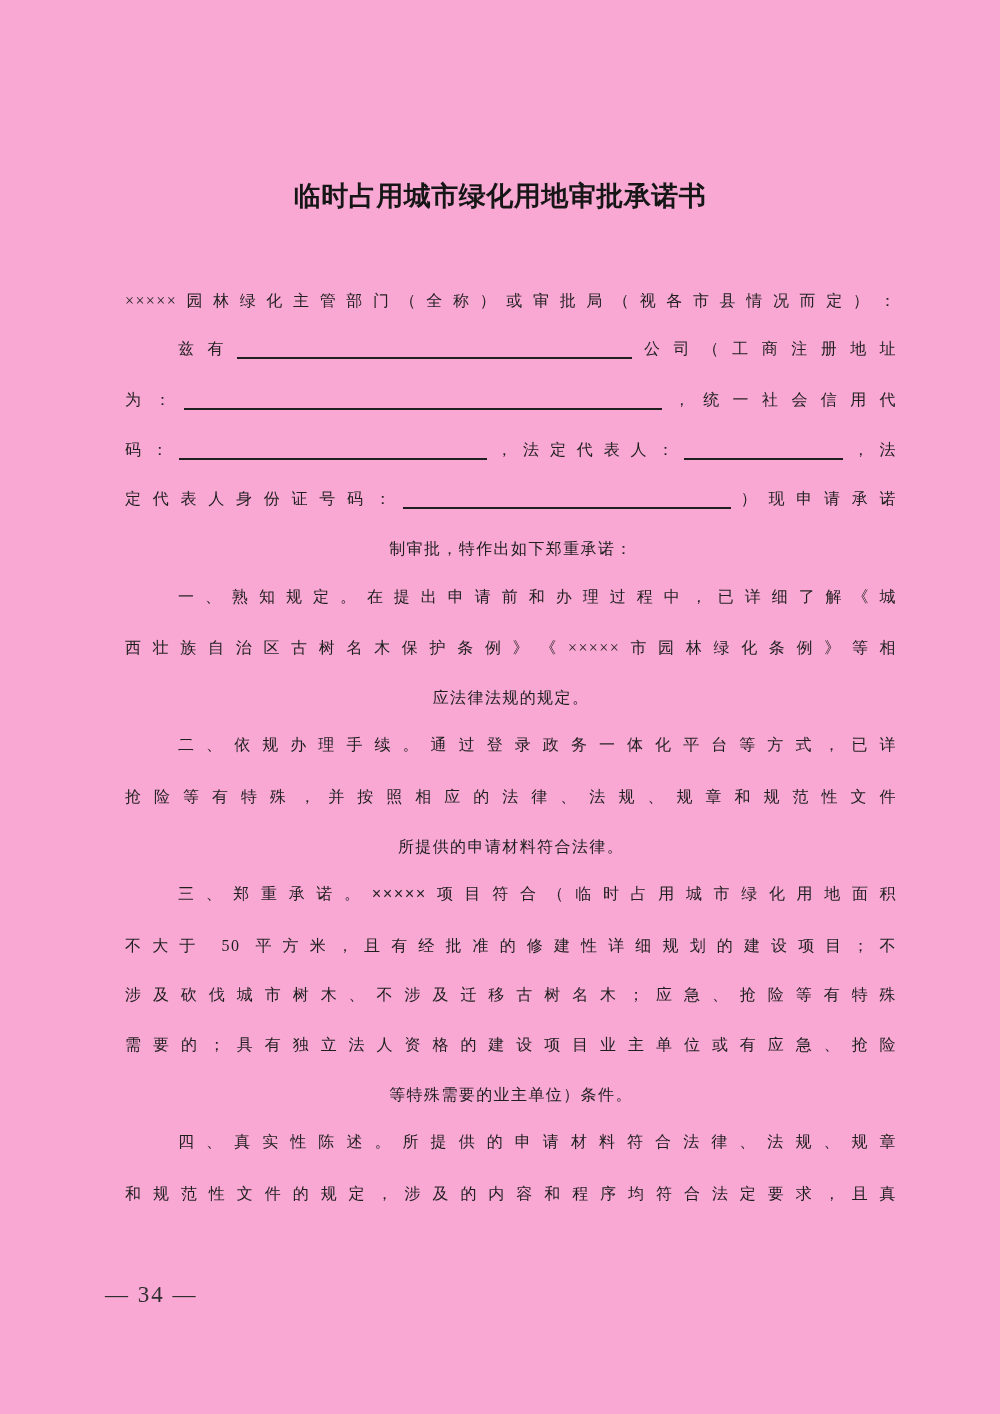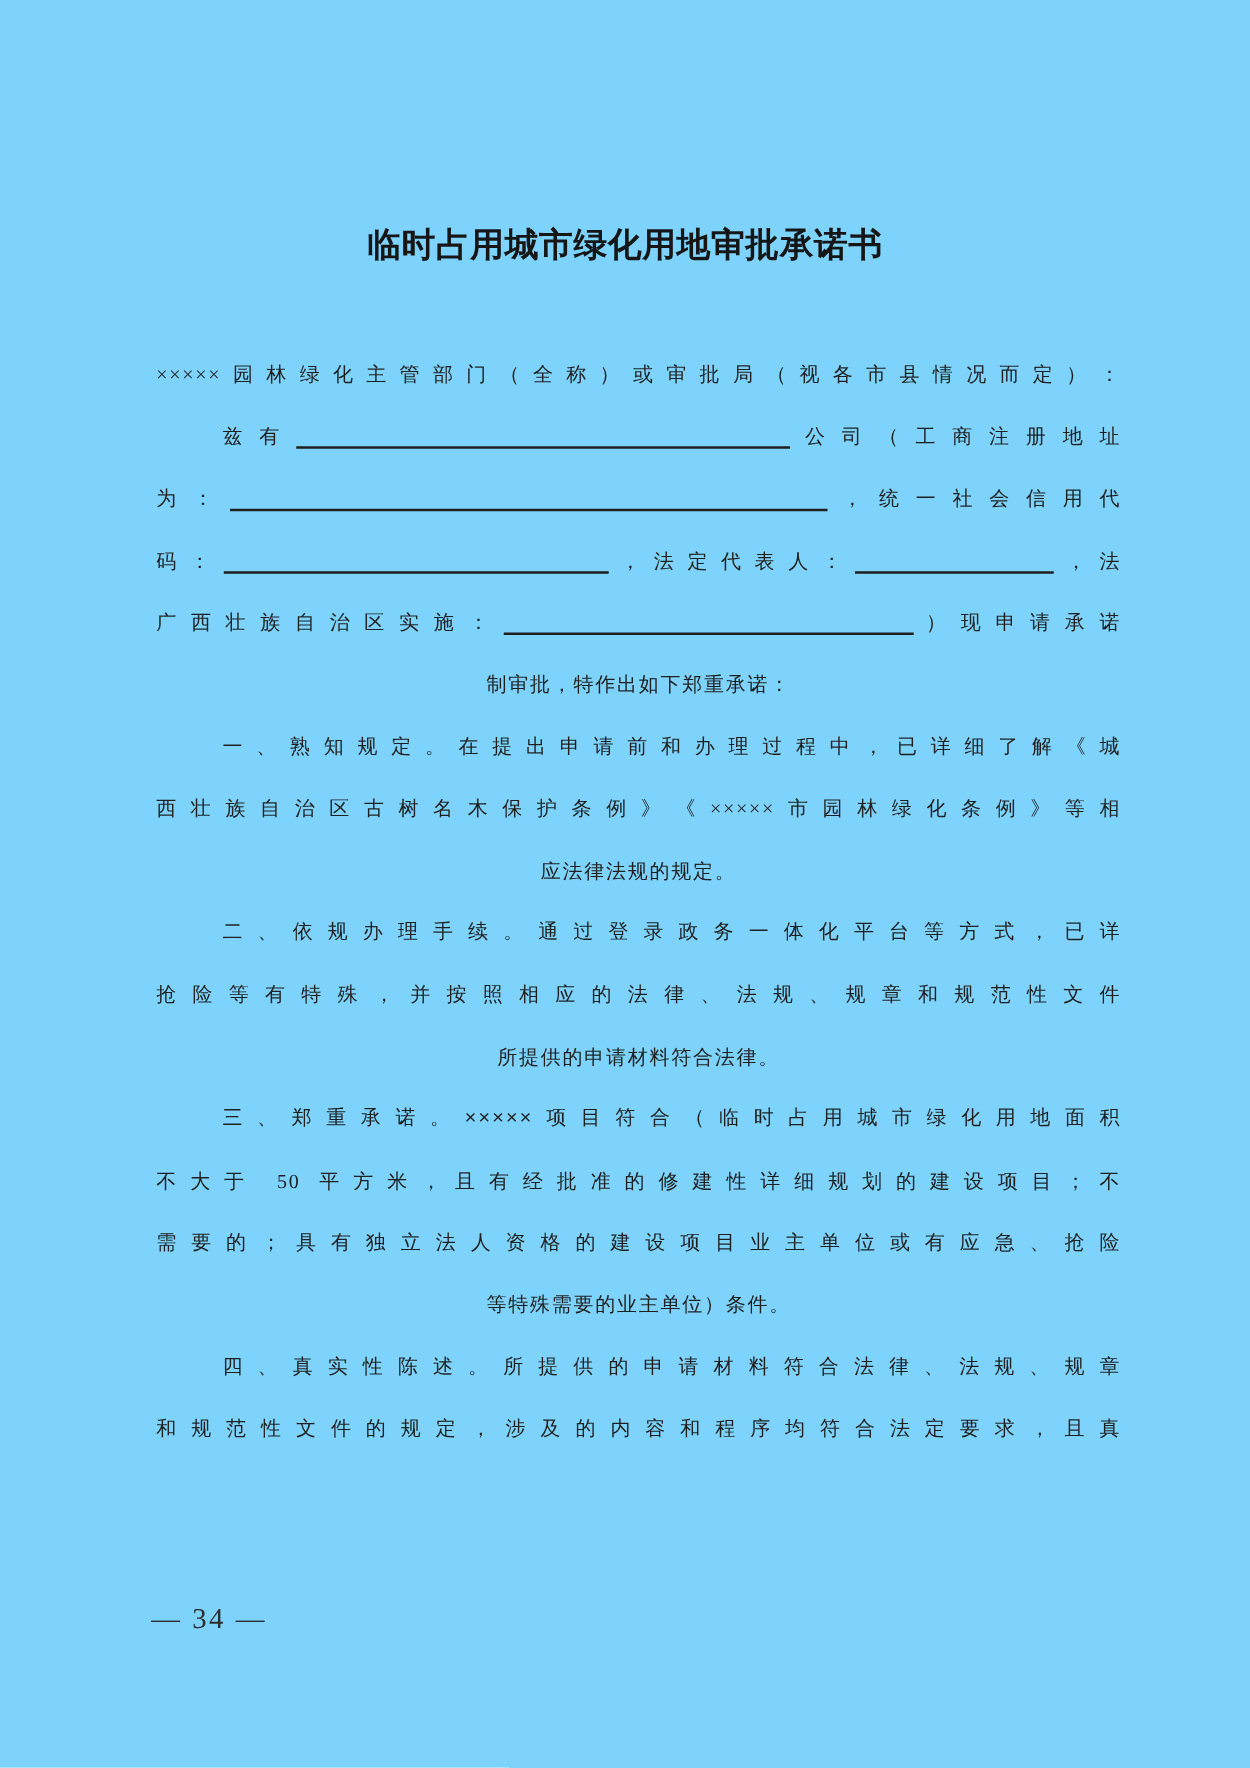--- a/index.html
+++ b/index.html
@@ -10,21 +10,21 @@
     font-family: "Liberation Serif", "DejaVu Serif", serif;
     color: #1f1f1f;
     position: relative;
     overflow: hidden;
   }
   .page {
     position: absolute;
     left: 0; top: 0;
     width: 1000px;
     height: 1414px;
-    background: #7dd3fc;
+    background: #f9a8d4;
   }
   .title {
     position: absolute;
     top: 178px;
     left: 0;
     width: 100%;
     text-align: center;
     font-family: "Liberation Sans", "DejaVu Sans", sans-serif;
     font-weight: 700;
     font-size: 27px;
@@ -57,48 +57,49 @@
     font-family: Liberation Mono, monospace;
   }
   .blank {
     display: inline-block;
     height: 0;
     border-bottom: 2px solid #1f1f1f;
     vertical-align: -5px;
   }
   .page-number {
     position: absolute;
-    left: 121px;
+    left: 105px;
     top: 1282px;
     font-size: 23px;
     letter-spacing: 2px;
     color: #2e2e2e;
   }
 </style>
 </head>
 <body>
 
 <div class="page">
   <h1 class="title">临时占用城市绿化用地审批承诺书</h1>
 
   <div class="body-text">
       <div class="line justify"><span>×××××园林绿化主管部门（全称）或审批局（视各市县情况而定）：</span></div>
       <div class="line justify indented"><span>兹有</span><span class="blank" style="width: 395px;"></span><span>公司（工商注册地址</span></div>
       <div class="line justify"><span>为：</span><span class="blank" style="width: 478px;"></span><span>，统一社会信用代</span></div>
       <div class="line justify"><span>码：</span><span class="blank" style="width: 308px;"></span><span>，法定代表人：</span><span class="blank" style="width: 159px;"></span><span>，法</span></div>
-      <div class="line justify"><span>广西壮族自治区实施：</span><span class="blank" style="width: 328px;"></span><span>）现申请承诺</span></div>
+      <div class="line justify"><span>定代表人身份证号码：</span><span class="blank" style="width: 328px;"></span><span>）现申请承诺</span></div>
       <div class="line left"><span>制审批，特作出如下郑重承诺：</span></div>
       <div class="line justify indented"><span>一、熟知规定。在提出申请前和办理过程中，已详细了解《城</span></div>
       <div class="line justify"><span>西壮族自治区古树名木保护条例》《×××××市园林绿化条例》等相</span></div>
       <div class="line left"><span>应法律法规的规定。</span></div>
       <div class="line justify indented"><span>二、依规办理手续。通过登录政务一体化平台等方式，已详</span></div>
       <div class="line justify"><span>抢险等有特殊，并按照相应的法律、法规、规章和规范性文件</span></div>
       <div class="line left"><span>所提供的申请材料符合法律。</span></div>
       <div class="line justify indented"><span>三、郑重承诺。×××××项目符合（临时占用城市绿化用地面积</span></div>
       <div class="line justify"><span>不大于 50 平方米，且有经批准的修建性详细规划的建设项目；不</span></div>
+      <div class="line justify"><span>涉及砍伐城市树木、不涉及迁移古树名木；应急、抢险等有特殊</span></div>
       <div class="line justify"><span>需要的；具有独立法人资格的建设项目业主单位或有应急、抢险</span></div>
       <div class="line left"><span>等特殊需要的业主单位）条件。</span></div>
       <div class="line justify indented"><span>四、真实性陈述。所提供的申请材料符合法律、法规、规章</span></div>
       <div class="line justify"><span>和规范性文件的规定，涉及的内容和程序均符合法定要求，且真</span></div>
     </div>
 
   <div class="page-number">— 34 —</div>
 </div>
 
 </body></html>

